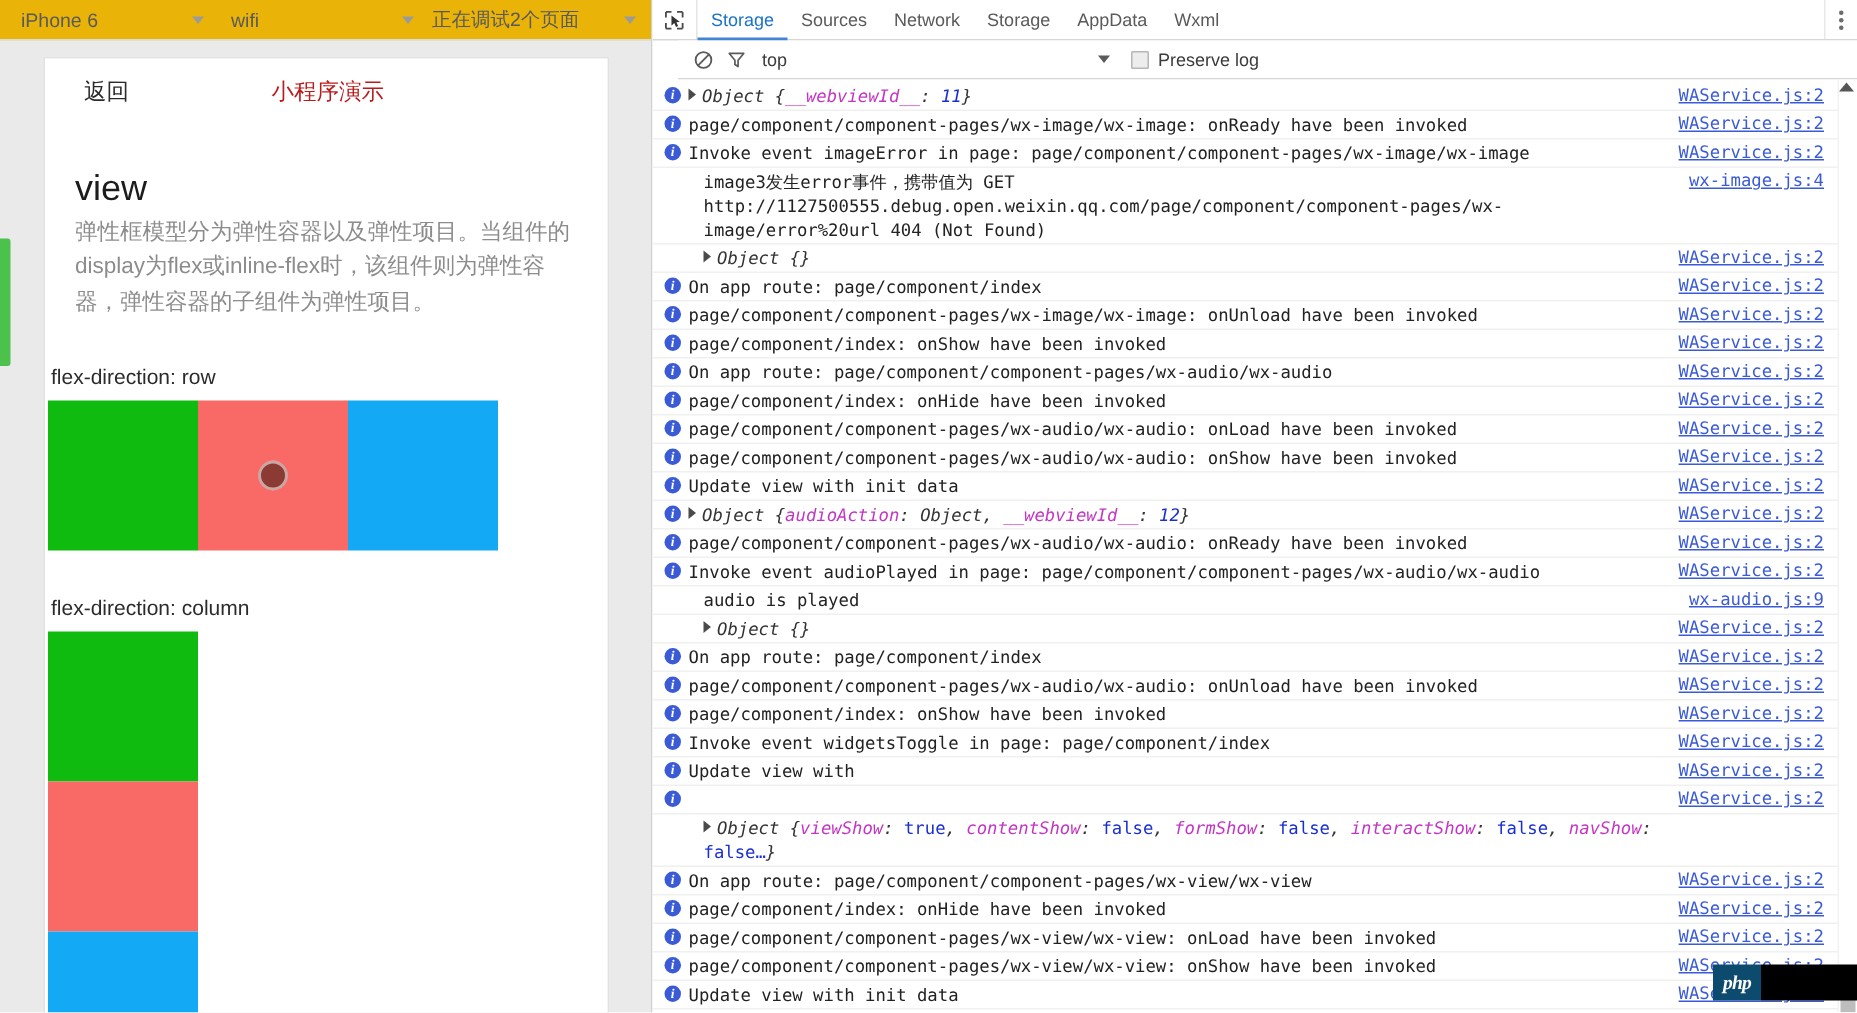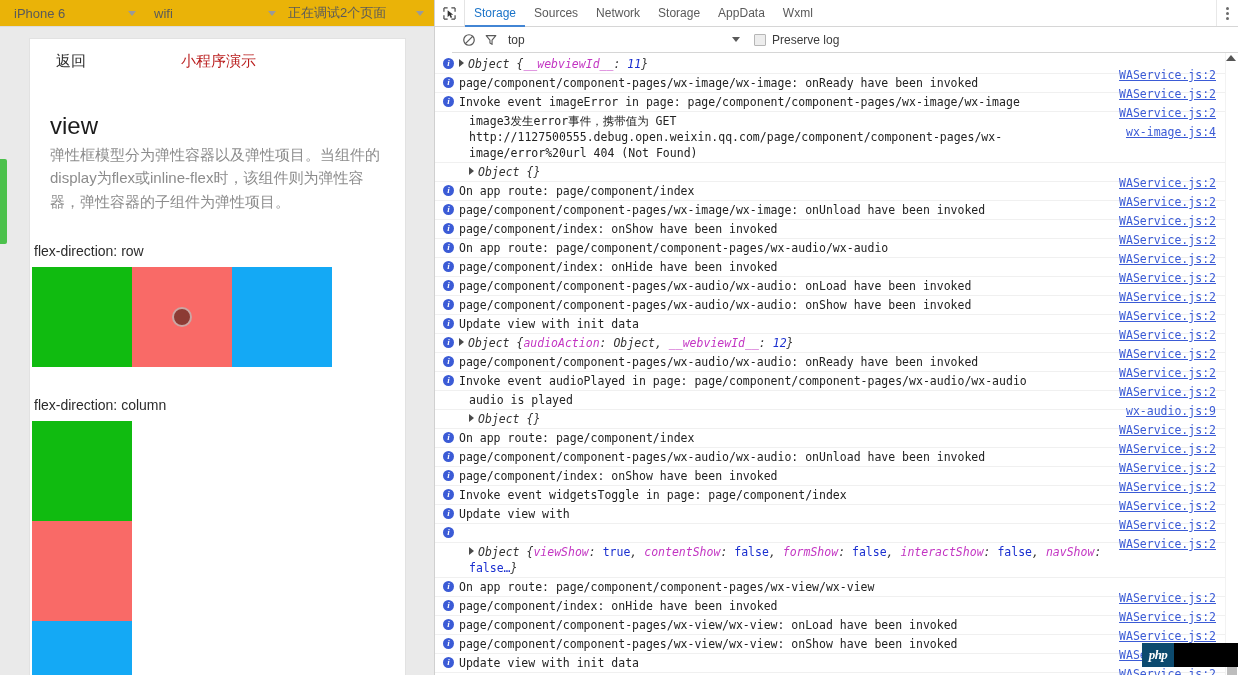--- a/index.html
+++ b/index.html
@@ -286,21 +286,21 @@
     text-align: center;
     font-style: italic;
   }
   .log-msg {
     display: block;
     margin-left: 14px;
   }
   .log-msg.indent { margin-left: 24px; }
   .src-link {
     position: absolute;
-    right: 22px; top: 12px;
+    right: 22px; top: 0;
     font-family: "DejaVu Sans Mono", monospace;
     font-size: 11.5px;
     line-height: 16px;
     color: #3b5bd6;
     text-decoration: underline;
     cursor: pointer;
     white-space: nowrap;
   }
   .tri {
     display: inline-block;

